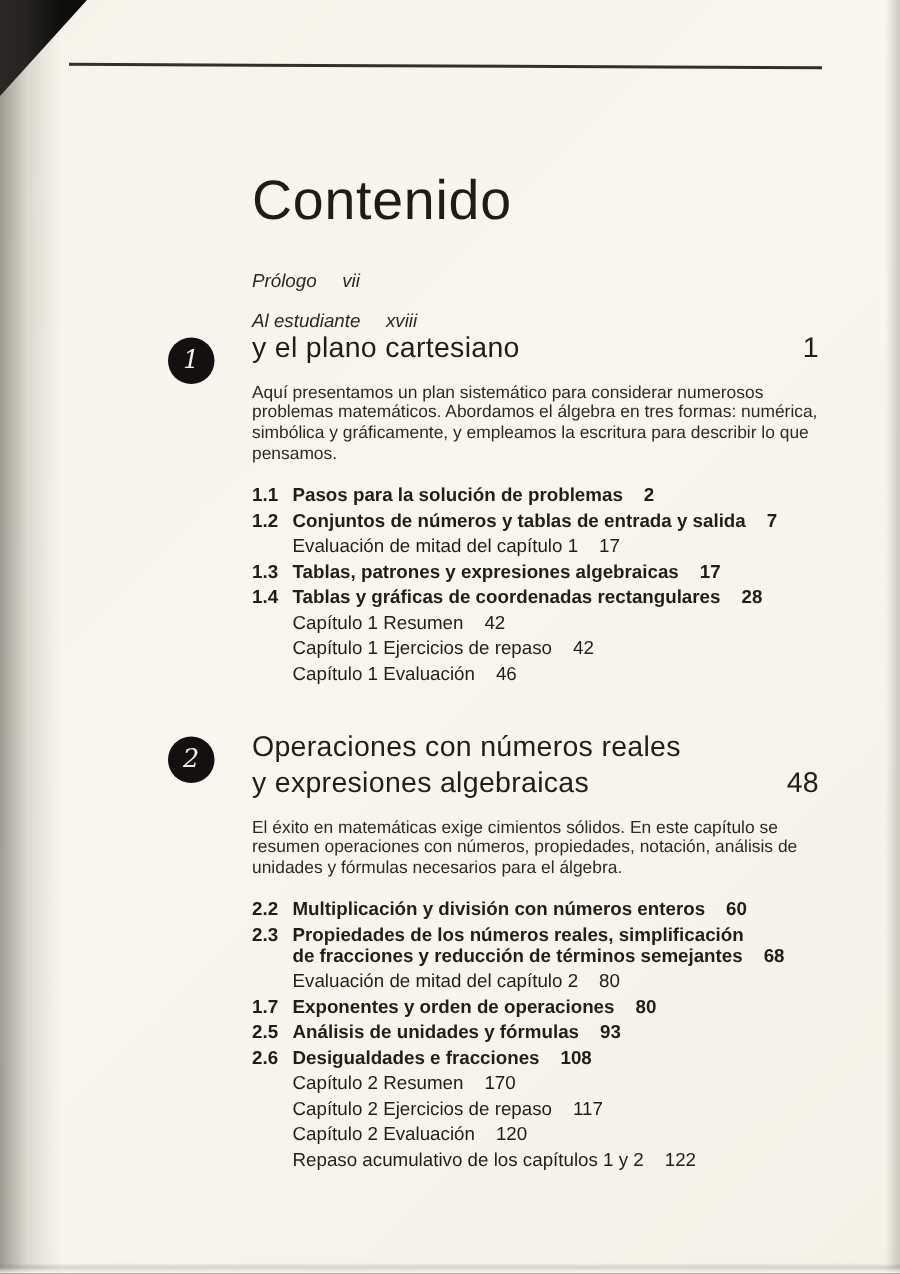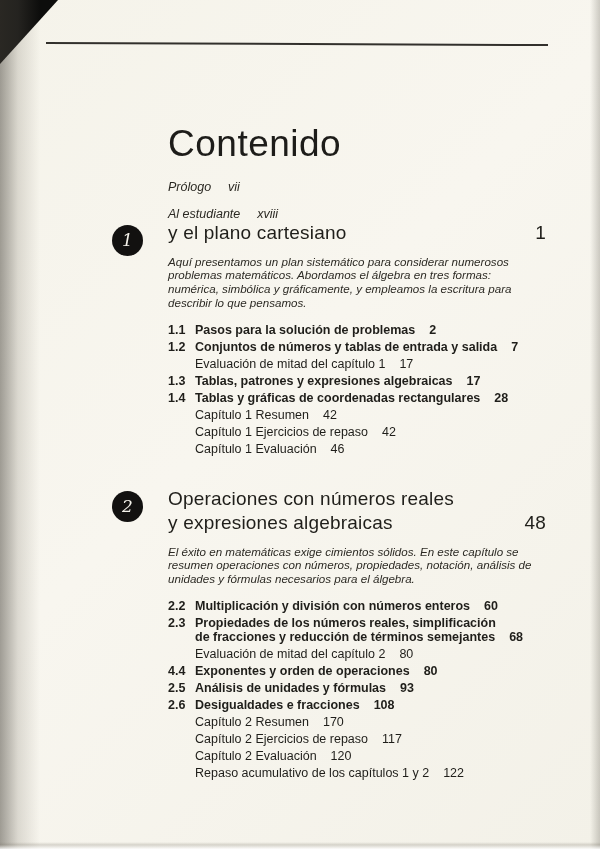--- a/index.html
+++ b/index.html
@@ -28,40 +28,40 @@
   .corner-mark {
     position:absolute; left:0; top:0; width:58px; height:64px;
     background:#0d0d0c;
     clip-path:polygon(0 0, 100% 0, 0 100%);
   }
   .top-rule {
     position:absolute; left:46px; top:43px; width:502px; height:2px;
     background:#32302c; transform:rotate(0.25deg);
   }
   .doc-title {
-    position:absolute; left:168px; top:98px;
+    position:absolute; left:168px; top:88px;
     font-size:37px; font-weight:400; letter-spacing:.5px; color:#1d1c19;
   }
   .front-matter { position:absolute; left:168px; top:160px;margin-top:20px; }
   .fm-row { font-style:italic; font-size:12.5px; margin-bottom:13px; color:#2b2923; }
   .fm-page { margin-left:17px; }
 
   .chapters { position:absolute; left:168px; top:221px; width:378px; }
   .chapter + .chapter { margin-top:31px; }
   .ch-head { position:relative; }
   .ch-badge {
     position:absolute; left:-56px; top:4px; width:31px; height:31px;
     border-radius:50%; background:#121110; color:#f4f2ea;
     display:flex; align-items:center; justify-content:center;
   }
   .ch-badge-num { font-family:"DejaVu Serif", serif; font-style:italic; font-size:17px; line-height:1; }
   .ch-title-line { display:flex; font-size:19px; line-height:24.5px; letter-spacing:.2px; color:#1f1e1a; }
   .ch-page { margin-left:auto; }
   .ch-desc {
-    margin:9px 0 0 0; font-style:italic; font-size:11.6px; line-height:13.8px;
+    margin:9px 0 0 0; font-size:11.6px; line-height:13.8px;
     color:#2c2a24; width:377px;
   }
   .entries { list-style:none; margin:13px 0 0 0; padding:0; font-size:12.5px; }
   .entries li { position:relative; padding-left:27px; line-height:14px; margin-bottom:3px; color:#1f1e1a; }
   .entries li.section { font-weight:700; }
   .entries li.sub { font-weight:400; }
   .entry-num { position:absolute; left:0; top:0; }
   .entry-page { margin-left:14px; }
 </style>
 </head>
@@ -123,21 +123,21 @@
               <span class="ch-title-text">y expresiones algebraicas</span>
               <span class="ch-page">48</span>
             </div>
           </div>
         </div>
         <p class="ch-desc">El éxito en matemáticas exige cimientos sólidos. En este capítulo se resumen operaciones con números, propiedades, notación, análisis de unidades y fórmulas necesarios para el álgebra.</p>
         <ul class="entries">
           <li class="section"><span class="entry-num">2.2</span><span class="entry-text">Multiplicación y división con números enteros</span><span class="entry-page">60</span></li>
           <li class="section"><span class="entry-num">2.3</span><span class="entry-text">Propiedades de los números reales, simplificación<br>de fracciones y reducción de términos semejantes</span><span class="entry-page">68</span></li>
           <li class="sub"><span class="entry-text">Evaluación de mitad del capítulo 2</span><span class="entry-page">80</span></li>
-          <li class="section"><span class="entry-num">4.4</span><span class="entry-text">Exponentes y orden de operaciones</span><span class="entry-page">80</span></li>
+          <li class="section"><span class="entry-num">1.7</span><span class="entry-text">Exponentes y orden de operaciones</span><span class="entry-page">80</span></li>
           <li class="section"><span class="entry-num">2.5</span><span class="entry-text">Análisis de unidades y fórmulas</span><span class="entry-page">93</span></li>
           <li class="section"><span class="entry-num">2.6</span><span class="entry-text">Desigualdades e fracciones</span><span class="entry-page">108</span></li>
           <li class="sub"><span class="entry-text">Capítulo 2 Resumen</span><span class="entry-page">170</span></li>
           <li class="sub"><span class="entry-text">Capítulo 2 Ejercicios de repaso</span><span class="entry-page">117</span></li>
           <li class="sub"><span class="entry-text">Capítulo 2 Evaluación</span><span class="entry-page">120</span></li>
           <li class="sub"><span class="entry-text">Repaso acumulativo de los capítulos 1 y 2</span><span class="entry-page">122</span></li>
         </ul>
       </section>
     </div>
 </div>

